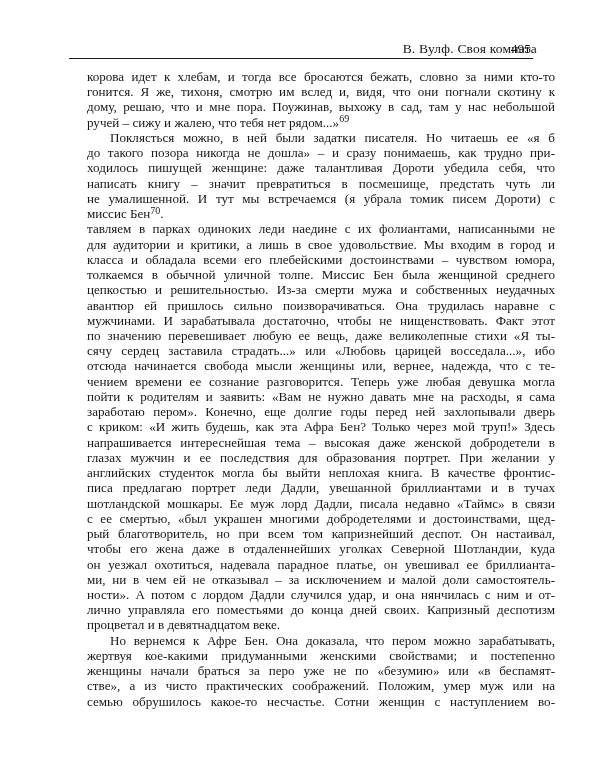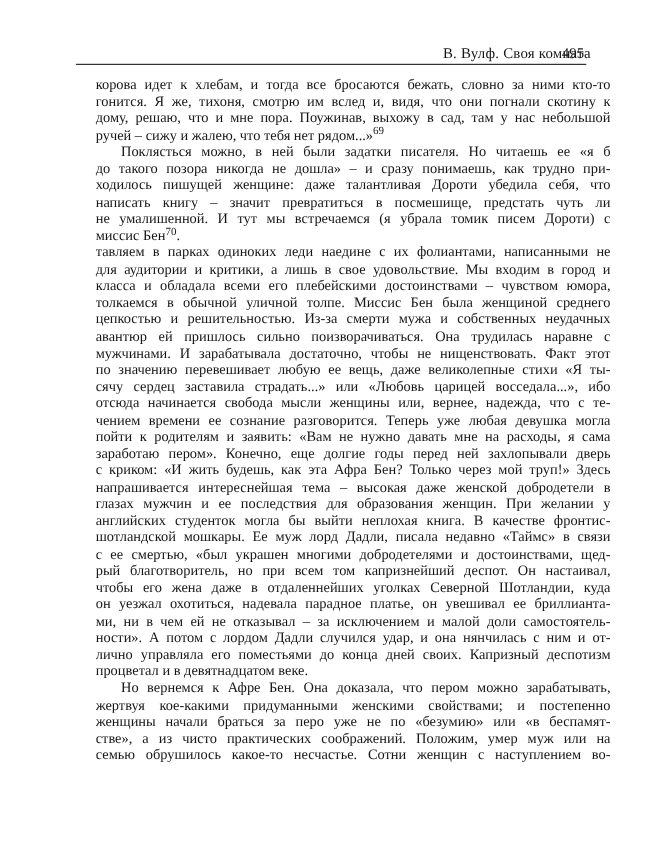--- a/index.html
+++ b/index.html
@@ -94,22 +94,23 @@
         <div class="line"><span>авантюр ей пришлось сильно поизворачиваться. Она трудилась наравне с</span></div>
         <div class="line"><span>мужчинами. И зарабатывала достаточно, чтобы не нищенствовать. Факт этот</span></div>
         <div class="line"><span>по значению перевешивает любую ее вещь, даже великолепные стихи «Я ты-</span></div>
         <div class="line"><span>сячу сердец заставила страдать...» или «Любовь царицей восседала...», ибо</span></div>
         <div class="line"><span>отсюда начинается свобода мысли женщины или, вернее, надежда, что с те-</span></div>
         <div class="line"><span>чением времени ее сознание разговорится. Теперь уже любая девушка могла</span></div>
         <div class="line"><span>пойти к родителям и заявить: «Вам не нужно давать мне на расходы, я сама</span></div>
         <div class="line"><span>заработаю пером». Конечно, еще долгие годы перед ней захлопывали дверь</span></div>
         <div class="line"><span>с криком: «И жить будешь, как эта Афра Бен? Только через мой труп!» Здесь</span></div>
         <div class="line"><span>напрашивается интереснейшая тема – высокая даже женской добродетели в</span></div>
-        <div class="line"><span>глазах мужчин и ее последствия для образования женщин. При желании у</span></div>
+        <div class="line"><span>глазах мужчин и ее последствия для образования портрет. При желании у</span></div>
         <div class="line"><span>английских студенток могла бы выйти неплохая книга. В качестве фронтис-</span></div>
+        <div class="line"><span>писа предлагаю портрет леди Дадли, увешанной бриллиантами и в тучах</span></div>
         <div class="line"><span>шотландской мошкары. Ее муж лорд Дадли, писала недавно «Таймс» в связи</span></div>
         <div class="line"><span>с ее смертью, «был украшен многими добродетелями и достоинствами, щед-</span></div>
         <div class="line"><span>рый благотворитель, но при всем том капризнейший деспот. Он настаивал,</span></div>
         <div class="line"><span>чтобы его жена даже в отдаленнейших уголках Северной Шотландии, куда</span></div>
         <div class="line"><span>он уезжал охотиться, надевала парадное платье, он увешивал ее бриллианта-</span></div>
         <div class="line"><span>ми, ни в чем ей не отказывал – за исключением и малой доли самостоятель-</span></div>
         <div class="line"><span>ности». А потом с лордом Дадли случился удар, и она нянчилась с ним и от-</span></div>
         <div class="line"><span>лично управляла его поместьями до конца дней своих. Капризный деспотизм</span></div>
         <div class="line para-end"><span>процветал и в девятнадцатом веке.</span></div>
       </div>

